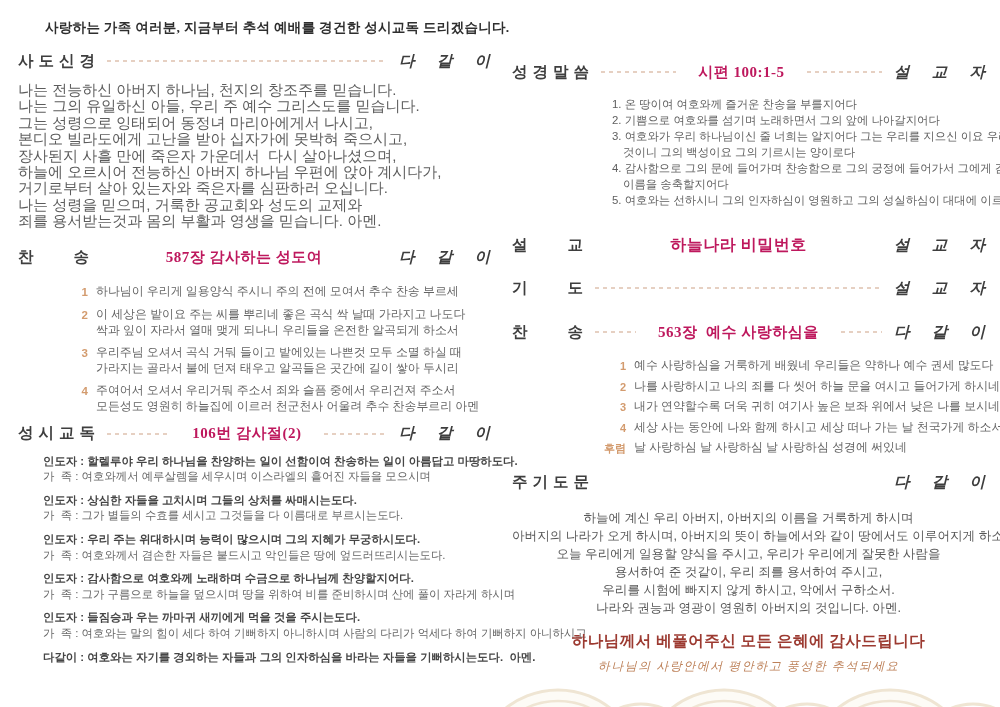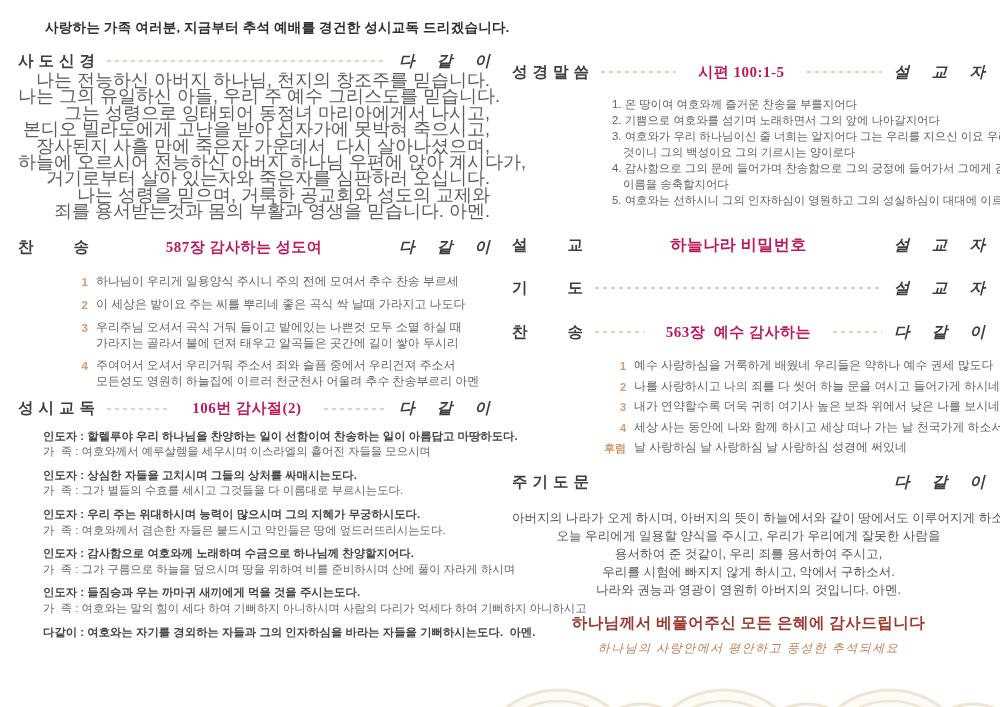--- a/index.html
+++ b/index.html
@@ -19,21 +19,21 @@
 
   .hdr{display:flex;align-items:center;font-weight:700;font-size:15.5px;color:#3e3e3e;height:20px;}
   .lbl4{letter-spacing:5px;margin-right:-5px;white-space:pre;flex:none;}
   .lbl2{letter-spacing:40px;margin-right:-40px;white-space:pre;flex:none;}
   .rlbl{letter-spacing:9px;margin-right:-9px;white-space:pre;flex:none;font-style:italic;}
   .dash{flex:1;height:2px;background:repeating-linear-gradient(90deg,#e6d0c2 0 4px,transparent 4px 8px);margin:0 12px;align-self:center;}
   .spacer{flex:1;}
   .hdr .stitle{font-family:"Liberation Serif","DejaVu Serif",serif;font-weight:600;font-size:15px;color:#be185d;letter-spacing:0.5px;padding:0 10px;white-space:pre;flex:none;}
   .stitle.big{font-size:16px;}
 
-  .creed{margin-top:1px;text-align:right;font-size:18px;color:#5c5c5c;line-height:16.4px;}
+  .creed{margin-top:11px;text-align:left;font-size:15px;color:#5c5c5c;line-height:16.4px;}
   .creed div{white-space:pre;}
 
   .verses1{margin-top:15px;padding-left:58px;}
   .verse{display:flex;gap:8px;margin-bottom:6px;font-size:11.9px;color:#646464;line-height:16px;}
   .vnum{color:#d39b6e;font-weight:700;width:12px;text-align:right;flex:none;font-size:11.5px;padding-top:1px;}
   .vlines div{white-space:pre;}
 
   .sec-reading-hdr{margin-top:10px;}
   .reading{margin-top:10px;padding-left:25px;font-size:11.4px;line-height:15.6px;color:#666;}
   .rd-pair{margin-bottom:8px;}
@@ -97,20 +97,21 @@
     <div class="verse">
       <span class="vnum">1</span>
       <span class="vlines">
           <div>하나님이 우리게 일용양식 주시니 주의 전에 모여서 추수 찬송 부르세</div>
         </span>
     </div>
     <div class="verse">
       <span class="vnum">2</span>
       <span class="vlines">
           <div>이 세상은 밭이요 주는 씨를 뿌리네 좋은 곡식 싹 날때 가라지고 나도다</div>
+          <div>싹과 잎이 자라서 열매 맺게 되나니 우리들을 온전한 알곡되게 하소서</div>
         </span>
     </div>
     <div class="verse">
       <span class="vnum">3</span>
       <span class="vlines">
           <div>우리주님 오셔서 곡식 거둬 들이고 밭에있는 나쁜것 모두 소멸 하실 때</div>
           <div>가라지는 골라서 불에 던져 태우고 알곡들은 곳간에 길이 쌓아 두시리</div>
         </span>
     </div>
     <div class="verse">
@@ -185,21 +186,21 @@
 
   <div class="hdr hdr-prayer">
     <span class="lbl2">기도</span>
     <span class="dash"></span>
     <span class="rlbl">설 교 자</span>
   </div>
 
   <div class="hdr hdr-hymn2">
     <span class="lbl2">찬송</span>
     <span class="dash"></span>
-    <span class="stitle">563장  예수 감사하는</span>
+    <span class="stitle">563장  예수 사랑하심을</span>
     <span class="dash"></span>
     <span class="rlbl">다 같 이</span>
   </div>
   <div class="verses2">
     <div class="v2row">
       <span class="v2num">1</span>
       <span class="v2txt">예수 사랑하심을 거룩하게 배웠네 우리들은 약하나 예수 권세 많도다</span>
     </div>
     <div class="v2row">
       <span class="v2num">2</span>
@@ -218,20 +219,21 @@
       <span class="v2txt">날 사랑하심 날 사랑하심 날 사랑하심 성경에 써있네</span>
     </div>
   </div>
 
   <div class="hdr hdr-lords">
     <span class="lbl4">주기도문</span>
     <span class="spacer"></span>
     <span class="rlbl">다 같 이</span>
   </div>
   <div class="lords">
+    <div>하늘에 계신 우리 아버지, 아버지의 이름을 거룩하게 하시며</div>
     <div>아버지의 나라가 오게 하시며, 아버지의 뜻이 하늘에서와 같이 땅에서도 이루어지게 하소서.</div>
     <div>오늘 우리에게 일용할 양식을 주시고, 우리가 우리에게 잘못한 사람을</div>
     <div>용서하여 준 것같이, 우리 죄를 용서하여 주시고,</div>
     <div>우리를 시험에 빠지지 않게 하시고, 악에서 구하소서.</div>
     <div>나라와 권능과 영광이 영원히 아버지의 것입니다. 아멘.</div>
   </div>
 
   <div class="closing1">하나님께서 베풀어주신 모든 은혜에 감사드립니다</div>
   <div class="closing2">하나님의 사랑안에서 평안하고 풍성한 추석되세요</div>
 </div>

